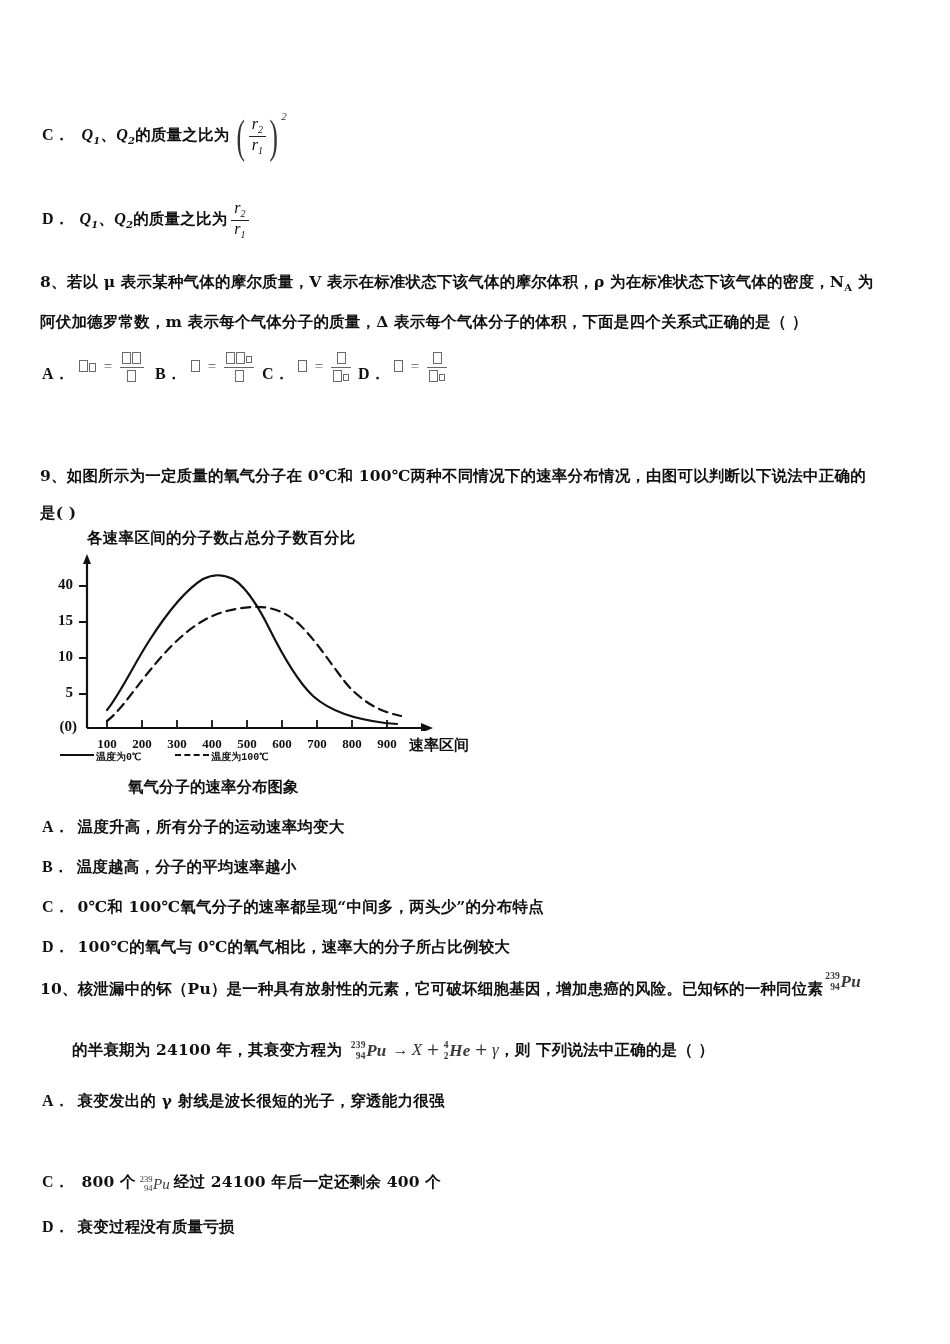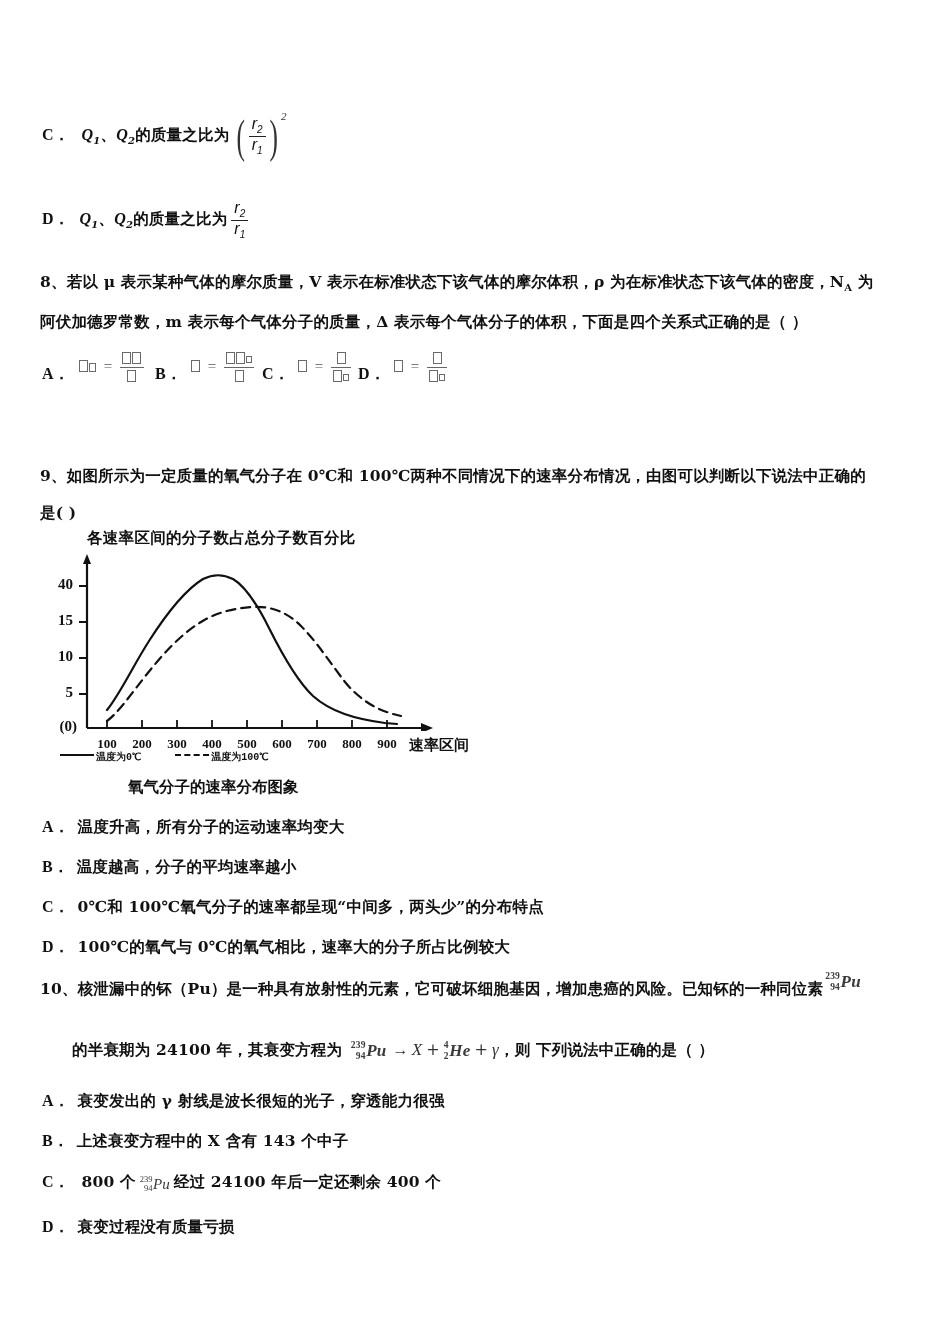--- a/index.html
+++ b/index.html
@@ -41,21 +41,21 @@
     font-style: italic;
     font-weight: 400;
   }
   
   .frac {
     display: inline-block;
     vertical-align: middle;
     text-align: center;
     line-height: 1.05;
     font-style: italic;
-    font-family: Liberation Sans, sans-serif;
+    font-family: Liberation Serif, serif;
     font-weight: 400;
   }
   .frac .num { display: block; padding: 0 3px; }
   .frac .den { display: block; border-top: 1.4px solid #222; padding: 0 3px; }
   .paren-wrap {
     display: inline-block;
     vertical-align: middle;
     position: relative;
   }
   .big-paren {
@@ -398,24 +398,20 @@
 
   <div class="blk cn" style="left:40px; top:1040px;padding-left:32px;">
     <span>的半衰期为 24100 年，其衰变方程为</span>
     <span class="nuclide" style="margin:0 3px;vertical-align:0px;"><span class="pre"><span class="a">239</span><span class="z">94</span></span><span class="sym">Pu</span></span><span class="serif-it" style="font-style:normal;font-weight:400;font-size:16px;color:#333;margin:0 3px;">→</span><span class="serif-it" style="font-size:17px;color:#333;">X</span><span style="font-weight:400;font-size:16px;color:#333;margin:0 4px;">+</span><span class="nuclide"><span class="pre"><span class="a">4</span><span class="z">2</span></span><span class="sym">He</span></span><span style="font-weight:400;font-size:16px;color:#333;margin:0 4px;">+</span><span class="serif-it" style="font-size:17px;color:#333;">γ</span><span>，则 下列说法中正确的是（   ）</span>
   </div>
 
   <div class="blk" style="left:42px; top:1091px;">
     <span class="opt-label">A．</span>
     <span class="cn" style="margin-left:4px;">衰变发出的 γ 射线是波长很短的光子，穿透能力很强</span>
   </div>
-  <div class="blk" style="left:42px; top:1131px;">
-    <span class="opt-label">B．</span>
-    <span class="cn" style="margin-left:4px;">上述衰变方程中的 X 含有 143 个中子</span>
-  </div>
   <div class="blk" style="left:42px; top:1172px;">
     <span class="opt-label">C．</span>
     <span class="cn" style="margin-left:8px;">800 个</span><span class="nuclide small" style="margin:0 4px;"><span class="pre"><span class="a">239</span><span class="z">94</span></span><span class="sym">Pu</span></span><span class="cn">经过 24100 年后一定还剩余 400 个</span>
   </div>
   <div class="blk" style="left:42px; top:1217px;">
     <span class="opt-label">D．</span>
     <span class="cn" style="margin-left:4px;">衰变过程没有质量亏损</span>
   </div>
 
 </div>

